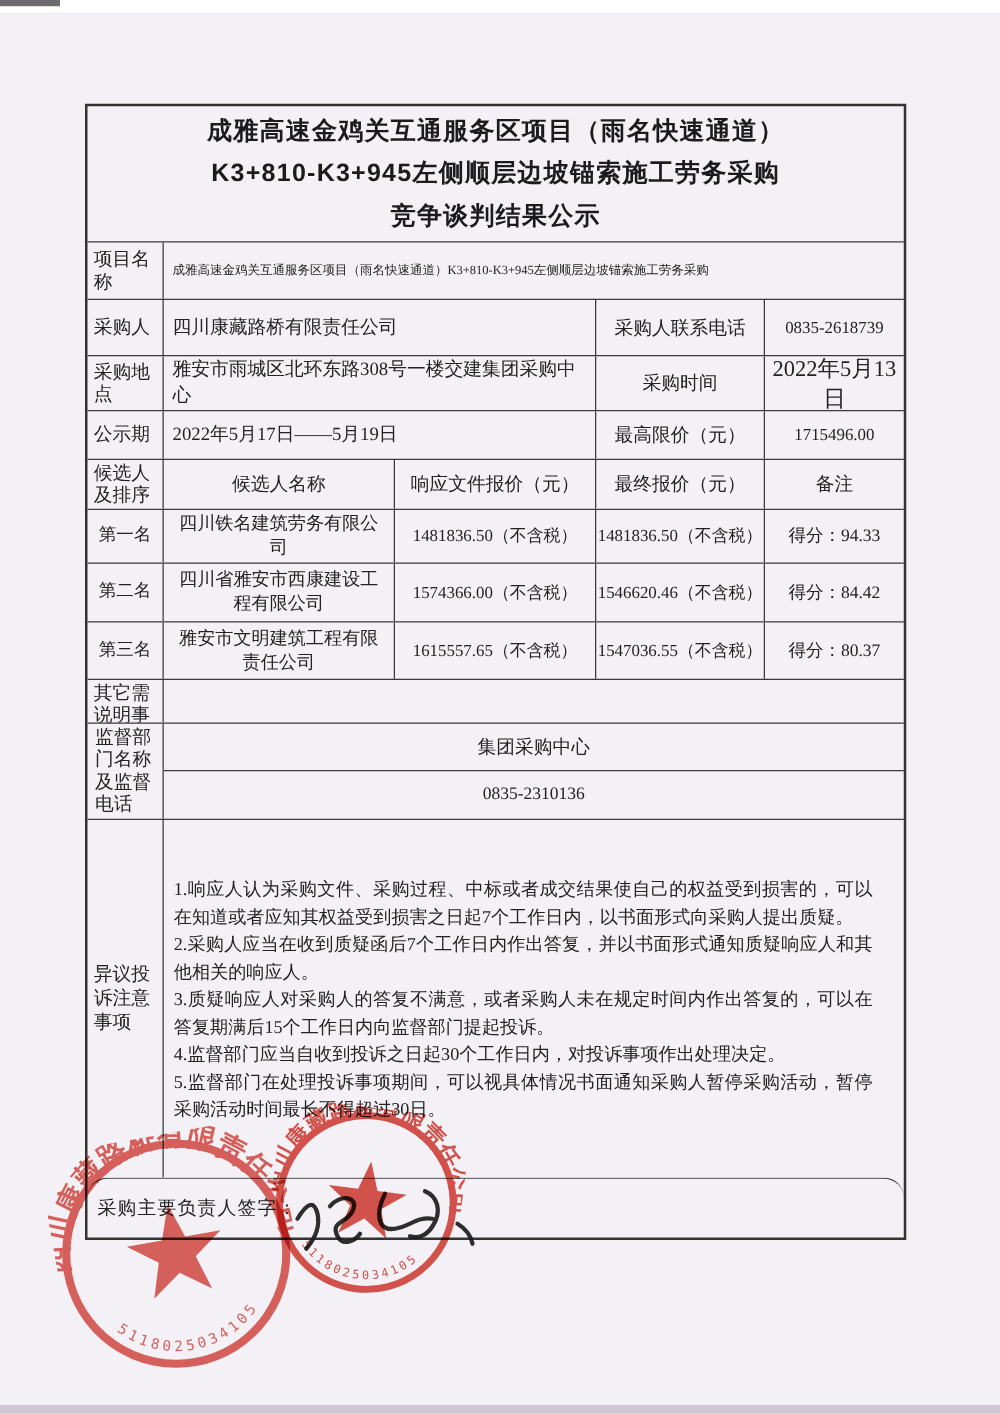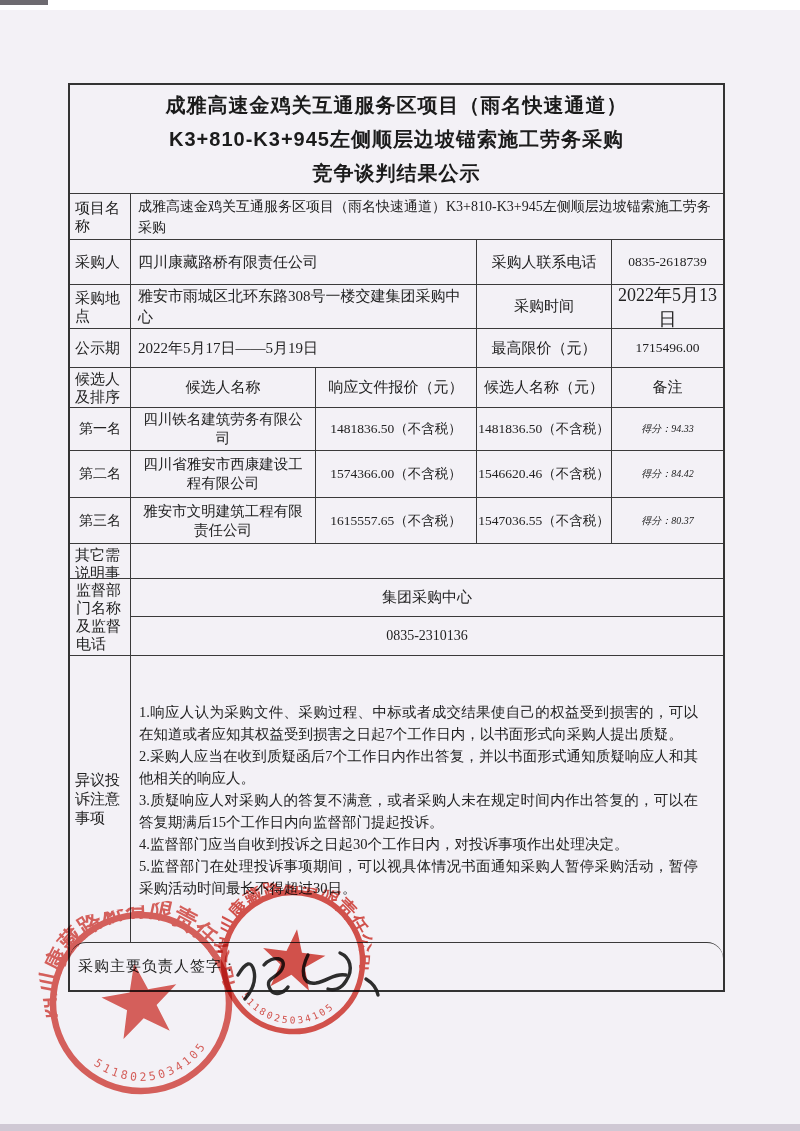--- a/index.html
+++ b/index.html
@@ -31,21 +31,21 @@
     font-family:"Liberation Sans","DejaVu Sans",sans-serif; font-weight:bold;
     font-size:20px; line-height:34px; letter-spacing:1px; color:#1b1b1b; }
 
   .r-h46 { height:46px; } .r-h45 { height:45px; } .r-h44 { height:44px; }
   .r-h39 { height:39px; } .r-h40 { height:40px; } .r-h43 { height:43px; }
   .r-h47 { height:47px; } .r-h35 { height:35px; } .r-h287 { height:287px; }
   .r-h48 { height:48px;border-radius:16px; }
 
   .hdr .cell { font-size:15px; }
   .cand-name { font-size:14.5px; line-height:19px; padding:2px 6px; }
-  .remark { font-size:10px;font-style:italic; }
+  .remark { font-size:14px; }
 
   .other-lab { align-items:flex-start; }
 
   .sup-row { display:flex; border-top:1.5px solid #3a3a3a; }
   .sup-lab { width:60px; flex:none; display:flex; align-items:center; padding:2px 6px;
     font-size:15px; line-height:18px; }
   .sup-right { flex:1; display:flex; flex-direction:column; border-left:1.5px solid #3a3a3a; }
   .sup-sub1 { height:37px; } .sup-sub2 { height:39px; border-top:1.5px solid #3a3a3a; }
   .sup-sub1,.sup-sub2 { display:flex; align-items:center; justify-content:center; font-size:15px; }
 
@@ -74,21 +74,21 @@
   <div class="doc-table">
 
     <div class="row title-block">
       <div>成雅高速金鸡关互通服务区项目（雨名快速通道）</div>
       <div>K3+810-K3+945左侧顺层边坡锚索施工劳务采购</div>
       <div>竞争谈判结果公示</div>
     </div>
 
     <div class="row r-h46">
       <div class="cell lab">项目名称</div>
-      <div class="cell val" style="font-size:14px;">成雅高速金鸡关互通服务区项目（雨名快速通道）K3+810-K3+945左侧顺层边坡锚索施工劳务采购</div>
+      <div class="cell val" style="font-size:10px;">成雅高速金鸡关互通服务区项目（雨名快速通道）K3+810-K3+945左侧顺层边坡锚索施工劳务采购</div>
     </div>
 
     <div class="row r-h45">
       <div class="cell lab">采购人</div>
       <div class="cell val">四川康藏路桥有限责任公司</div>
       <div class="cell c3 ctr" style="font-size:15px;">采购人联系电话</div>
       <div class="cell c4 ctr num">0835-2618739</div>
     </div>
 
     <div class="row r-h44">
@@ -102,21 +102,21 @@
       <div class="cell lab">公示期</div>
       <div class="cell val">2022年5月17日——5月19日</div>
       <div class="cell c3 ctr" style="font-size:15px;">最高限价（元）</div>
       <div class="cell c4 ctr num">1715496.00</div>
     </div>
 
     <div class="row r-h40 hdr">
       <div class="cell lab">候选人及排序</div>
       <div class="cell c1 ctr">候选人名称</div>
       <div class="cell c2 ctr">响应文件报价（元）</div>
-      <div class="cell c3 ctr">候选人名称（元）</div>
+      <div class="cell c3 ctr">最终报价（元）</div>
       <div class="cell c4 ctr">备注</div>
     </div>
 
     <div class="row r-h43">
       <div class="cell lab ctr" style="font-size:14px;">第一名</div>
       <div class="cell c1 ctr cand-name">四川铁名建筑劳务有限公司</div>
       <div class="cell c2 ctr num">1481836.50（不含税）</div>
       <div class="cell c3 ctr num">1481836.50（不含税）</div>
       <div class="cell c4 ctr remark">得分：94.33</div>
     </div>

